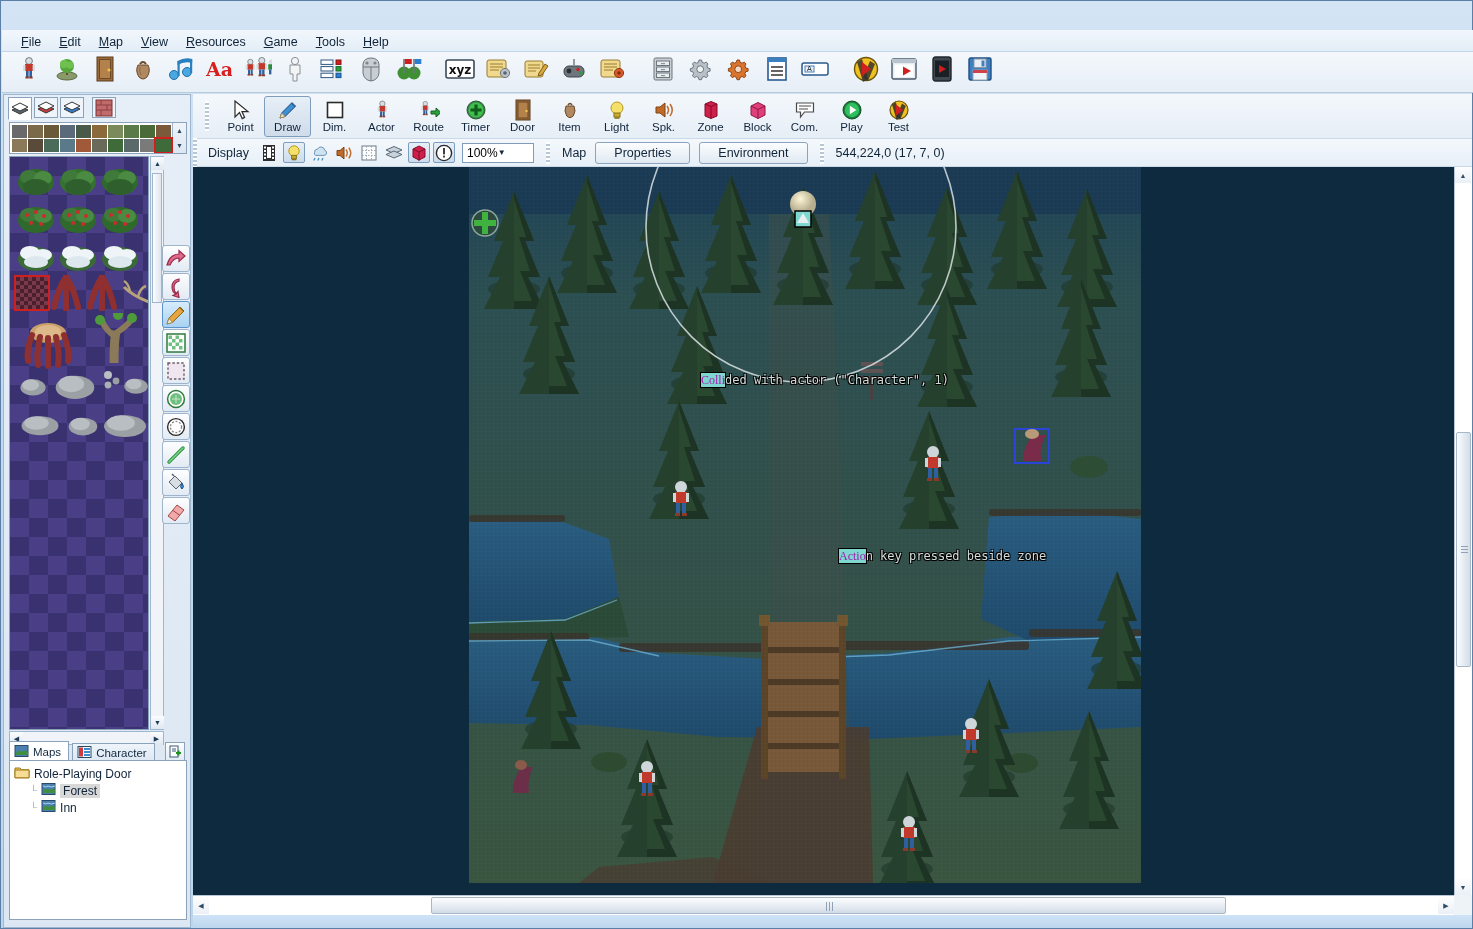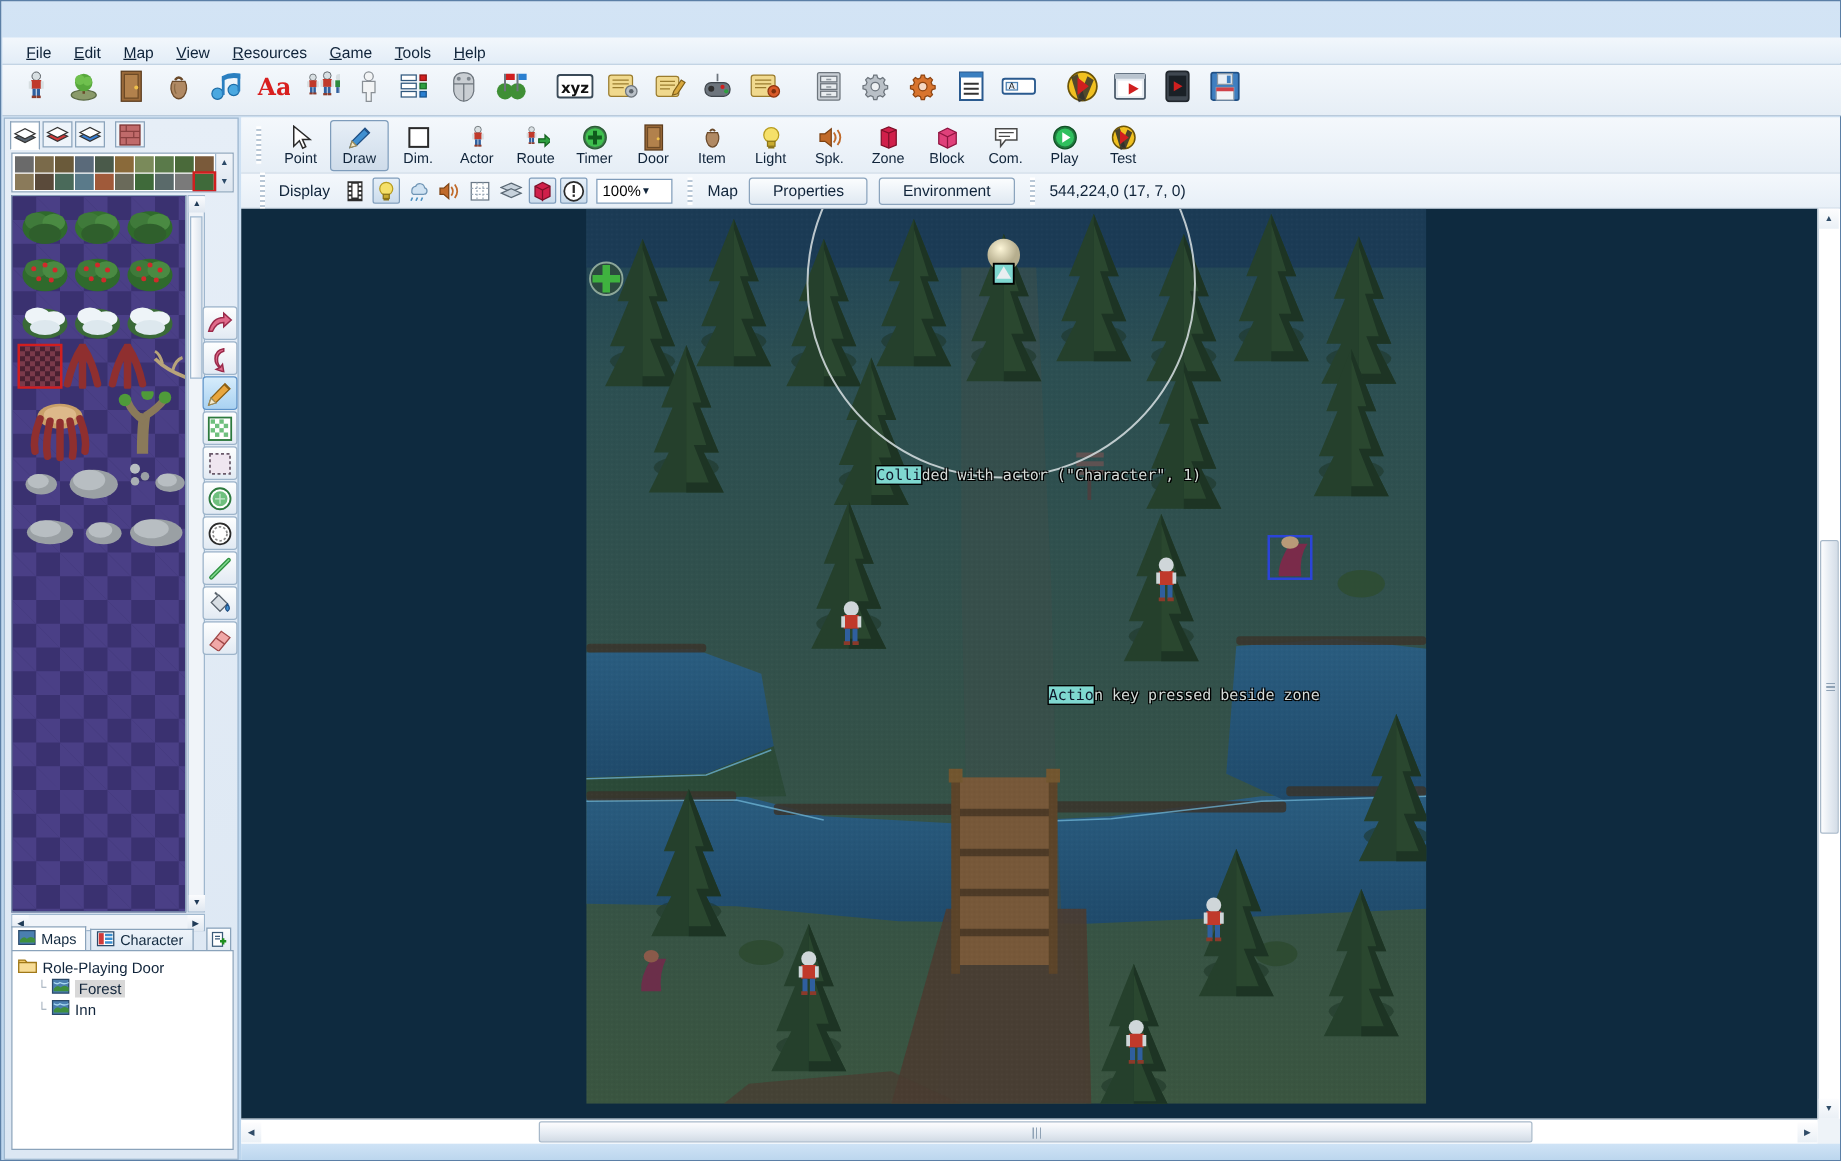--- a/index.html
+++ b/index.html
@@ -115,26 +115,26 @@
     background:repeating-linear-gradient(180deg,#fff 0 2px,#b8c7d6 2px 4px); }
   .mtool{ width:47px; height:41px; display:flex; flex-direction:column;
     align-items:center; justify-content:flex-start; padding-top:2px;
     border:1px solid transparent; border-radius:3px; }
   .mtool .mi{ height:22px; display:flex; align-items:center; justify-content:center; }
   .mtool .ml{ font-size:11.5px; color:#10243a; }
   .mtool.sel{ background:linear-gradient(180deg,#e7eff7,#cfdcea); border-color:#7e9cbb; }
 
   #display-row{ position:absolute; left:0; top:45px; width:1279px; height:28px;
     background:linear-gradient(180deg,#f4f8fc,#e7eff7); border-bottom:1px solid #cbd9e6;
-    display:flex; align-items:center; padding-left:15px; gap:3px; }
+    display:flex; align-items:center; padding-left:0; gap:3px; }
   .dlabel{ font-size:12.5px; color:#10243a; margin-right:6px; }
   .dbtn{ width:22px; height:21px; display:flex; align-items:center; justify-content:center;
     border:1px solid transparent; border-radius:2px; }
   .dbtn.on{ background:linear-gradient(180deg,#e6eff8,#cbdcec); border-color:#7e9cbb; }
-  #zoomsel{ margin-left:4px; width:61px; height:20px; background:#fff; border:1px solid #7f9cba;
+  #zoomsel{ margin-left:4px; width:72px; height:20px; background:#fff; border:1px solid #7f9cba;
     display:flex; align-items:center; justify-content:flex-start; padding:0 4px;
     font-size:12px; color:#000; }
   .vsep{ width:4px; height:22px; margin:0 9px;
     background:repeating-linear-gradient(180deg,#fff 0 2px,#b8c7d6 2px 4px); }
   .pbtn{ height:22px; padding:0 18px; border:1px solid #8ba4bd; border-radius:3px;
     background:linear-gradient(180deg,#fbfdfe,#e0e9f2); font-size:12.5px; color:#10243a;
     display:flex; align-items:center; }
   #coords{ font-size:12.5px; color:#10243a; }
 
   
@@ -158,22 +158,22 @@
     border:1px solid #a7b8c9; border-radius:2px; }
   #hthumb .ridge{ position:absolute; top:4px; left:50%; margin-left:-3px; width:7px; height:9px;
     background:repeating-linear-gradient(90deg,#8fa2b5 0 1px,transparent 1px 3px); }
   #statusbar{ position:absolute; left:0; top:821px; width:1279px; height:13px;
     background:linear-gradient(180deg,#cfe3f6,#bcd6ee); }
 
   
   .ovl{ position:absolute; font-family:"DejaVu Sans Mono", monospace; font-size:12px;
     color:#d5dbd8; white-space:nowrap;
     text-shadow:1px 1px 0 #000,-1px 1px 0 #000,1px -1px 0 #000,-1px -1px 0 #000; }
-  .ovl b{ background:#7fd8d0; color:#0f172a; font-weight:normal;
-    outline:1px solid #000; text-shadow:none; }
+  .ovl b{ background:#7fd8d0; color:#a21caf; font-weight:normal;
+    outline:1px solid #000; text-shadow:none;font-family:Liberation Serif, serif; }
 </style>
 </head>
 <body>
 
 <div id="window">
 
 
   <div id="menubar">
       <div class="menu-item"><u>F</u>ile</div>
       <div class="menu-item"><u>E</u>dit</div>

